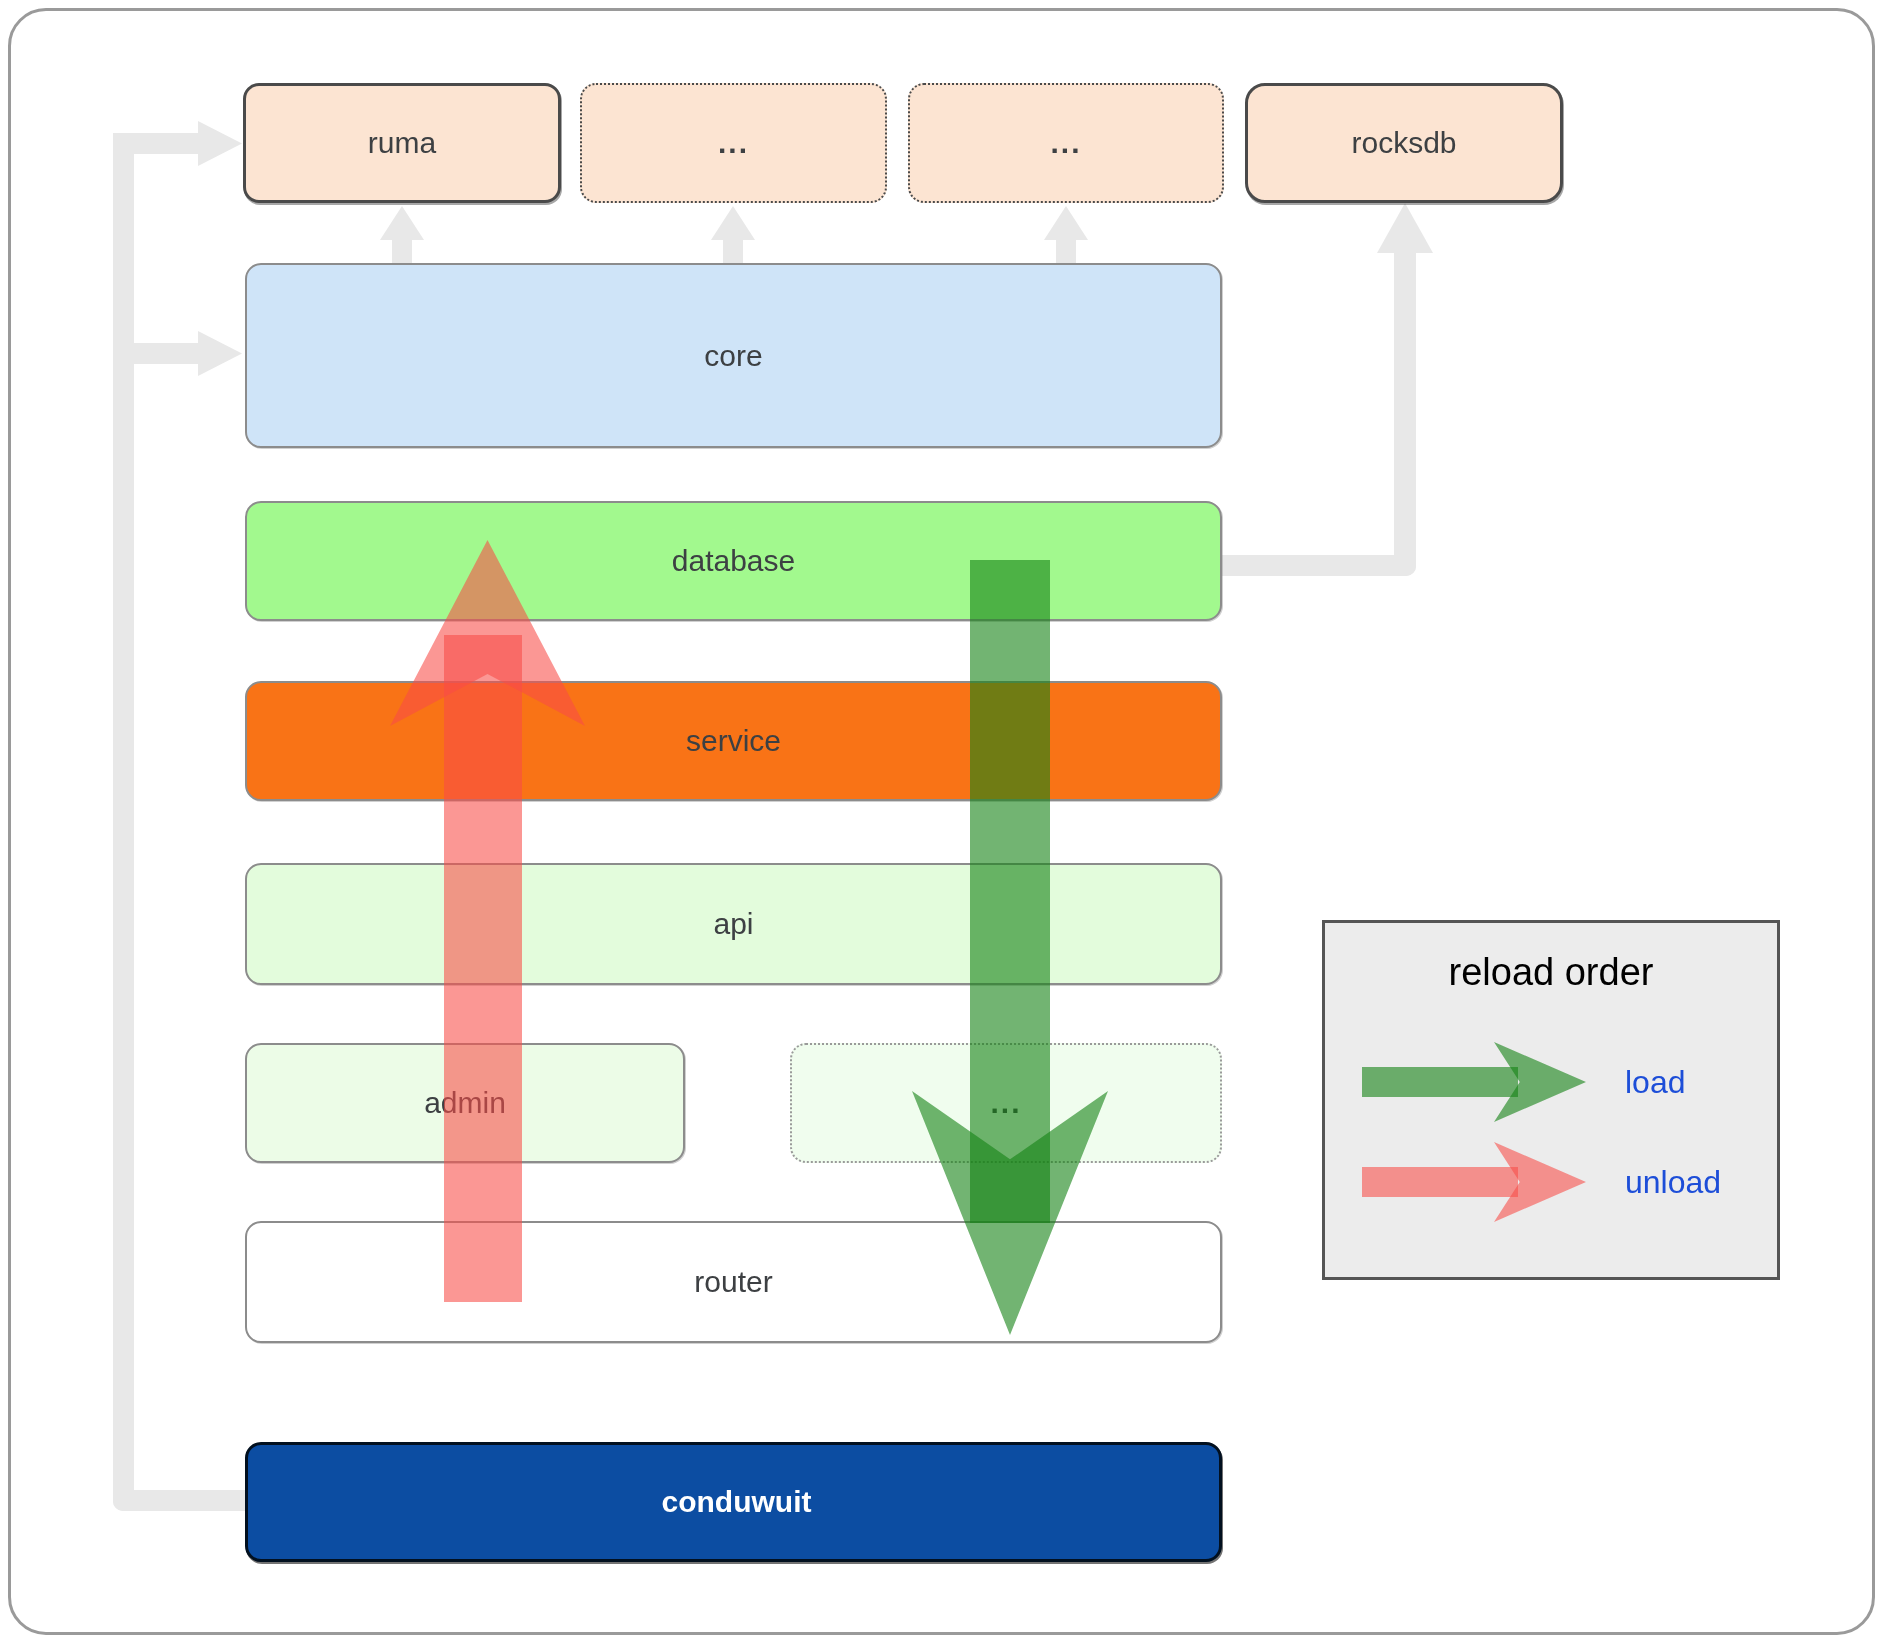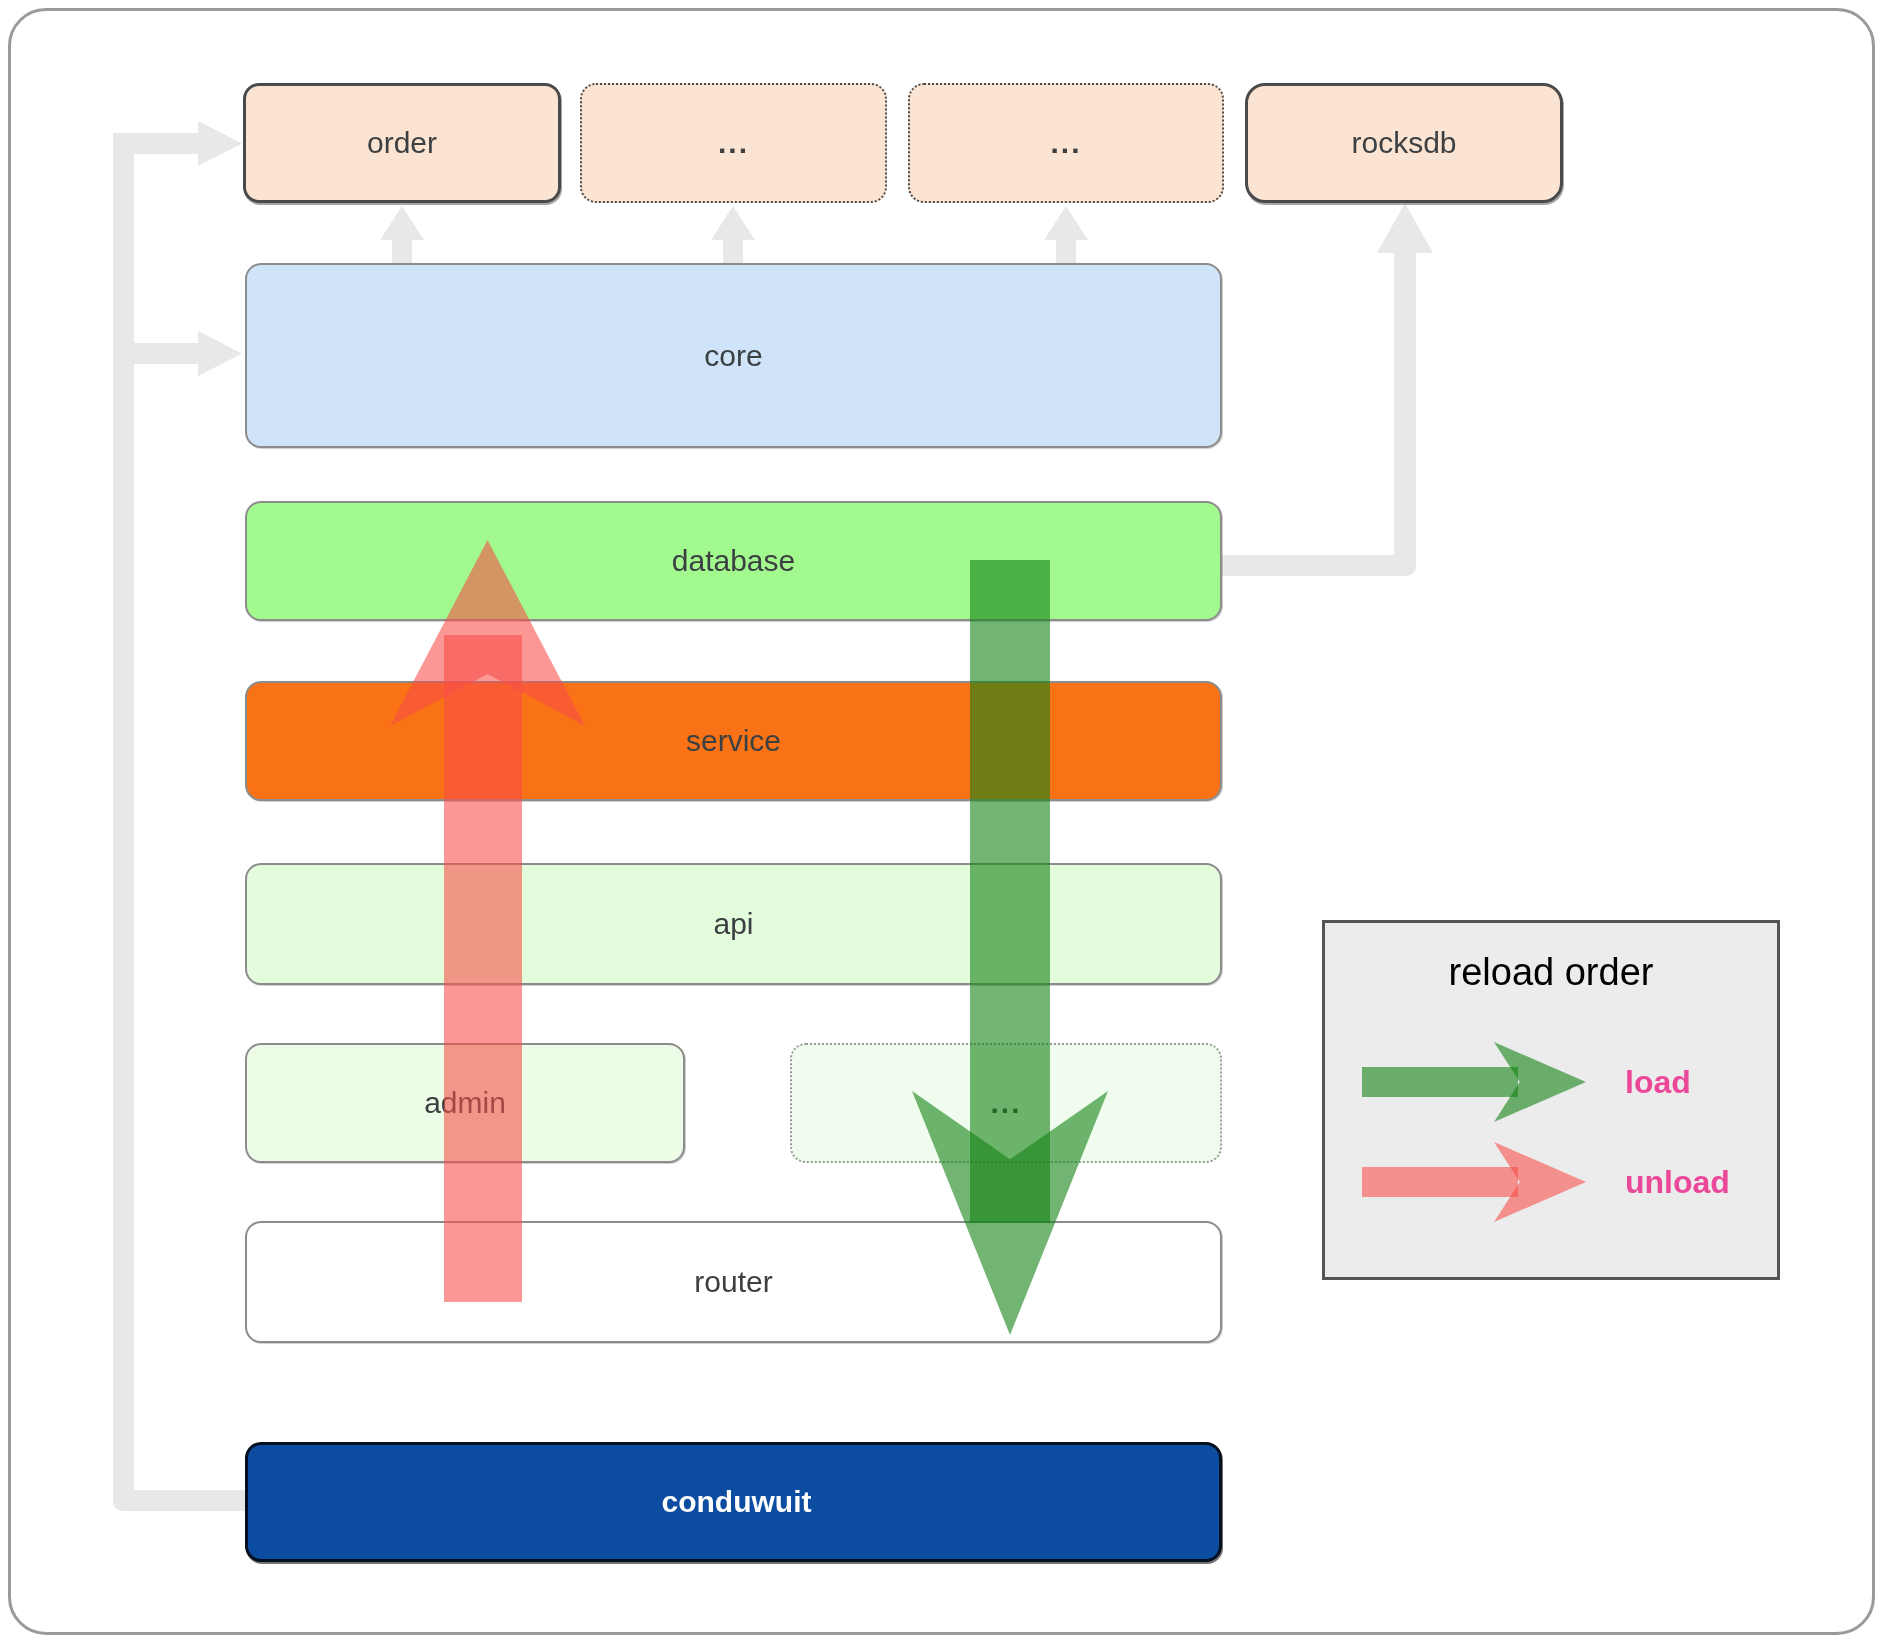--- a/index.html
+++ b/index.html
@@ -72,21 +72,21 @@
   #legend{position:absolute;left:1322px;top:920px;width:458px;height:360px;
           background:#ececec;border:3px solid #555;box-sizing:border-box;}
   #legend-title{position:absolute;left:0;top:28px;width:100%;text-align:center;
           font-size:38px;color:#000;}
   #lg-load-shaft{left:1362px;top:1067px;width:156px;height:30px;}
   #lg-load-head{left:1494px;top:1042px;width:92px;height:80px;
           clip-path:polygon(0 0,28% 50%,0 100%,100% 50%);}
   #lg-unload-shaft{left:1362px;top:1167px;width:156px;height:30px;}
   #lg-unload-head{left:1494px;top:1142px;width:92px;height:80px;
           clip-path:polygon(0 0,28% 50%,0 100%,100% 50%);}
-  .lg-label{position:absolute;font-size:32px;color:#ec4899;font-weight:bold;}
+  .lg-label{position:absolute;font-size:32px;color:#1d4ed8;}
   #lg-load-label{left:1625px;top:1064px;}
   #lg-unload-label{left:1625px;top:1164px;}
 </style>
 </head>
 <body>
 
 <div id="stage">
   <div class="frame"></div>
 
   <div class="conn" id="c-bottom"></div>
@@ -101,21 +101,21 @@
   <div class="conn" id="c-up2-shaft"></div>
   <div class="head head-up" id="c-up2-head"></div>
   <div class="conn" id="c-up3-shaft"></div>
   <div class="head head-up" id="c-up3-head"></div>
 
   <div class="conn" id="c-db-h"></div>
   <div class="conn" id="c-db-v"></div>
   <div class="head head-up" id="c-db-head"></div>
 
   <div class="node peach solid-dark" id="node-ruma">
-    <span>order</span>
+    <span>ruma</span>
   </div>
   <div class="node peach dotted-dark ellipsis" id="node-dots1">
     <span>...</span>
   </div>
   <div class="node peach dotted-dark ellipsis" id="node-dots2">
     <span>...</span>
   </div>
   <div class="node peach solid-dark" id="node-rocksdb">
     <span>rocksdb</span>
   </div>

